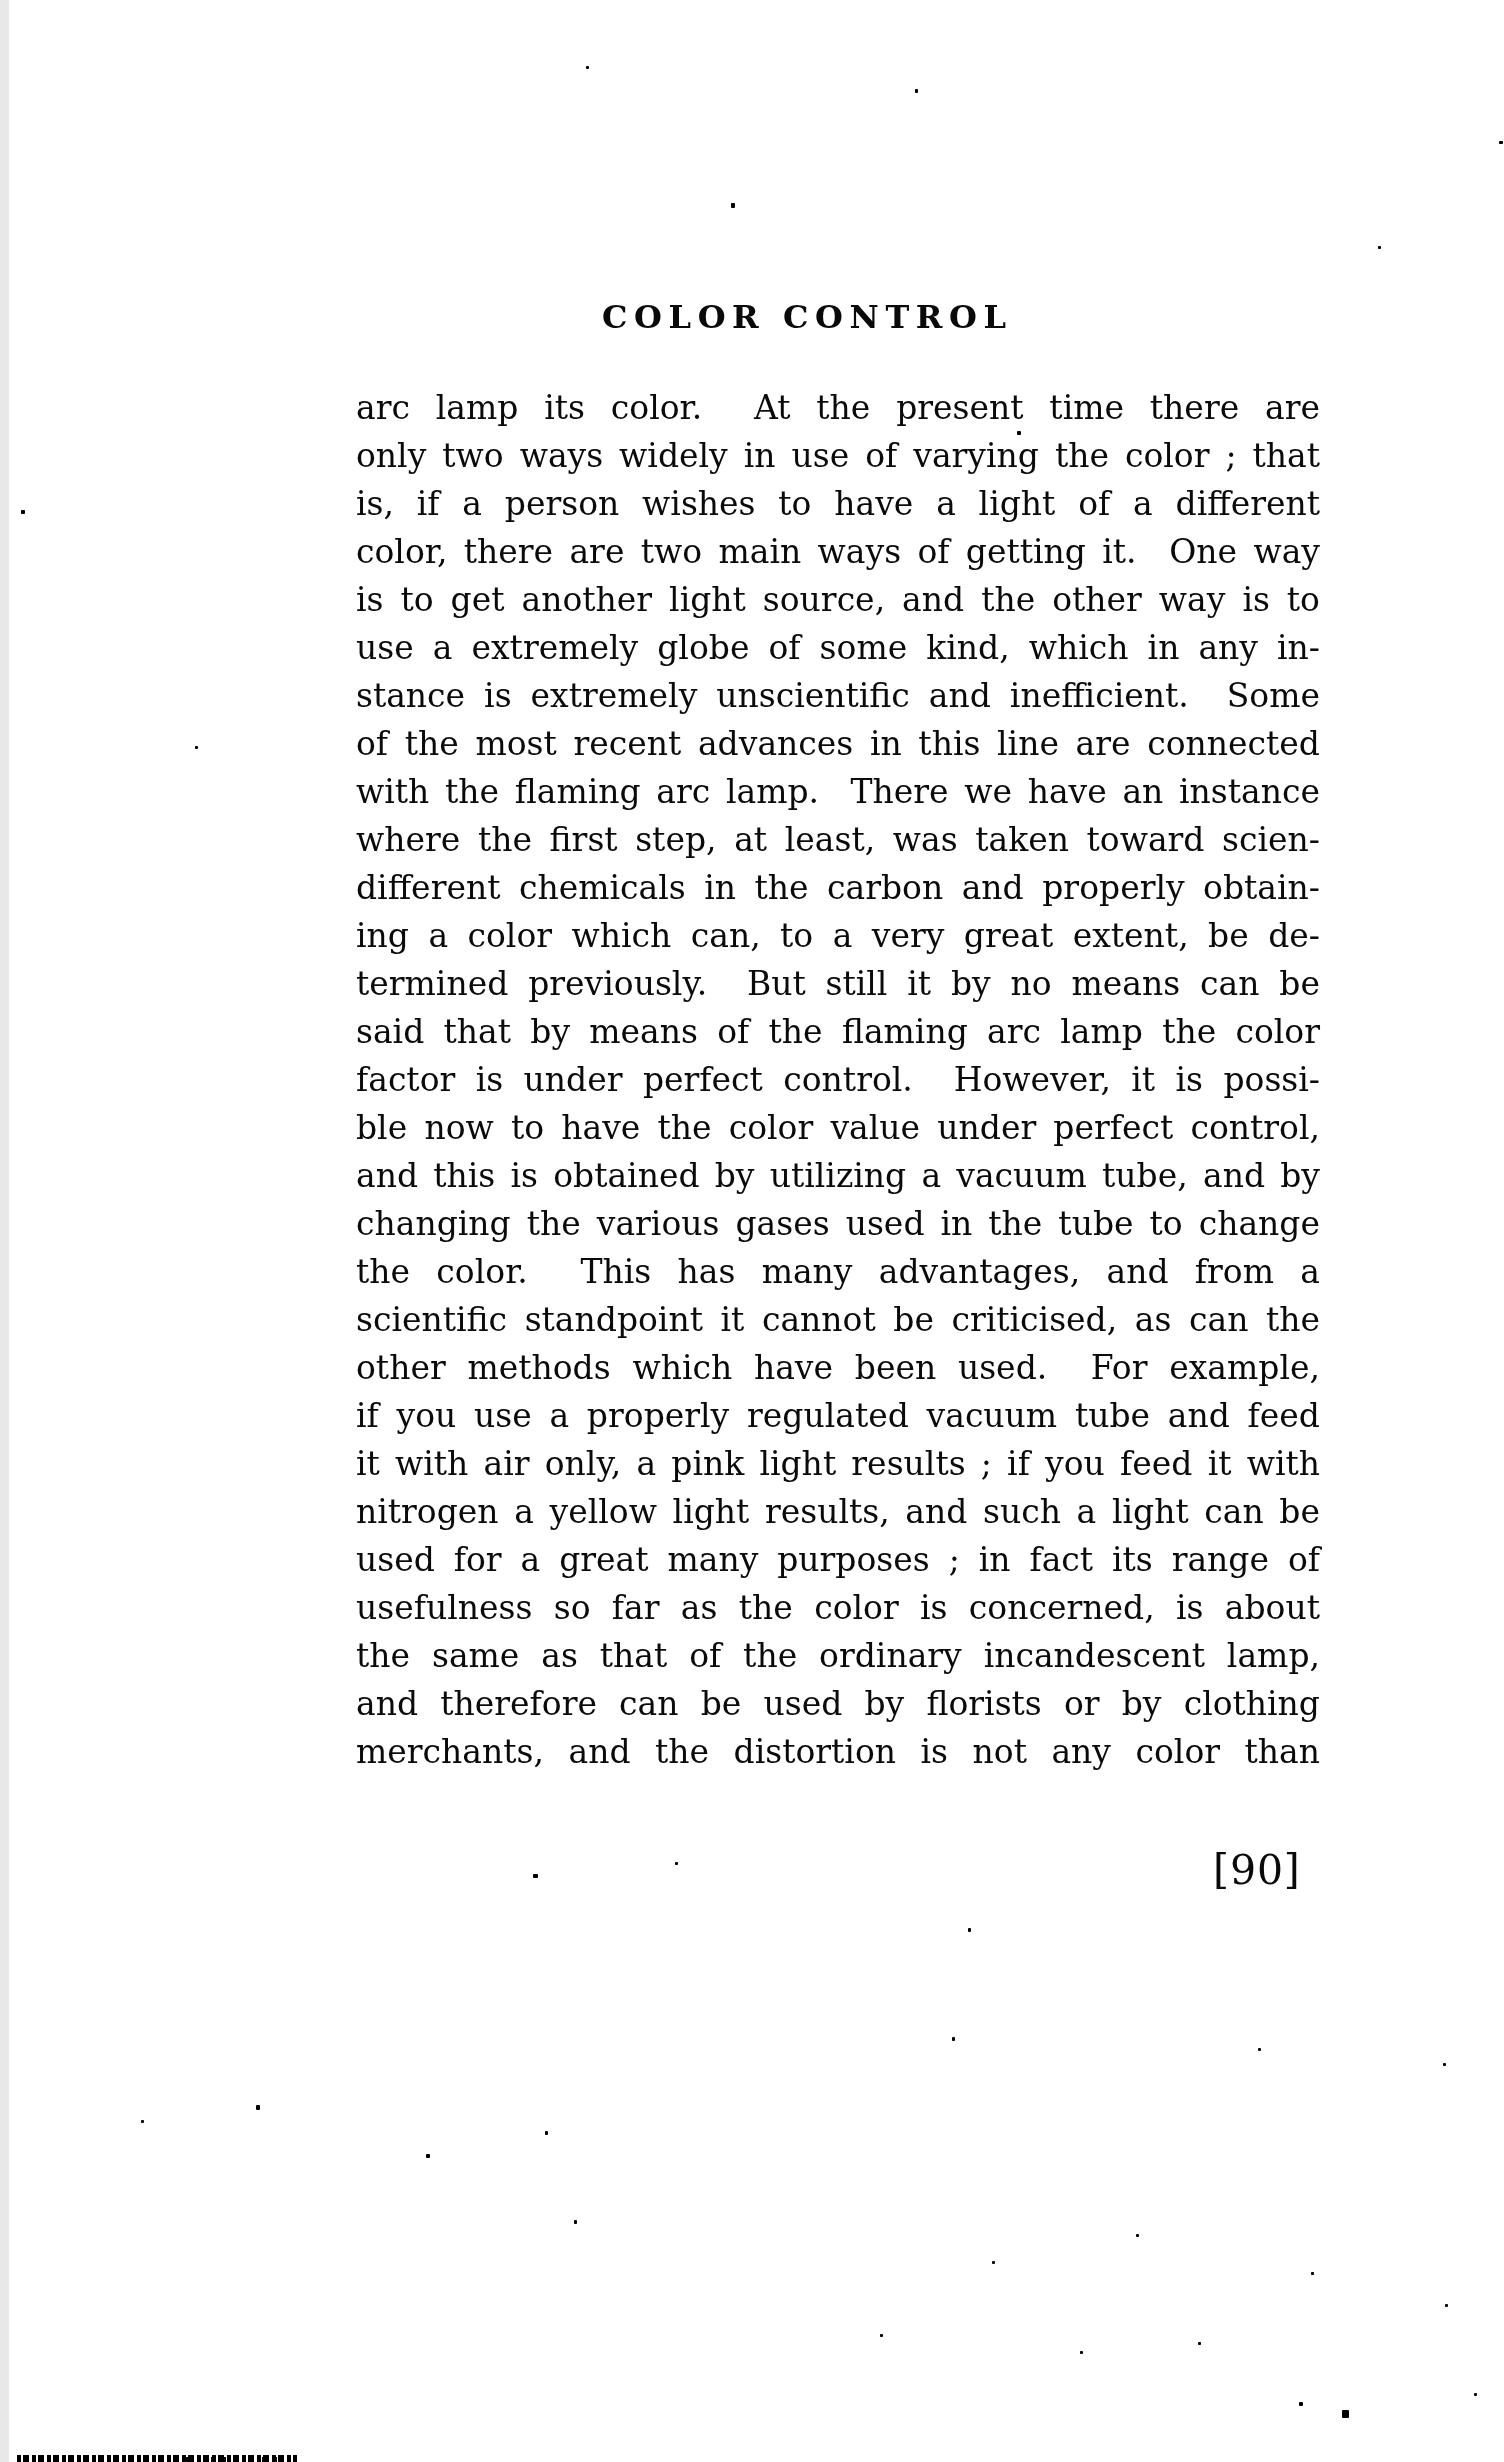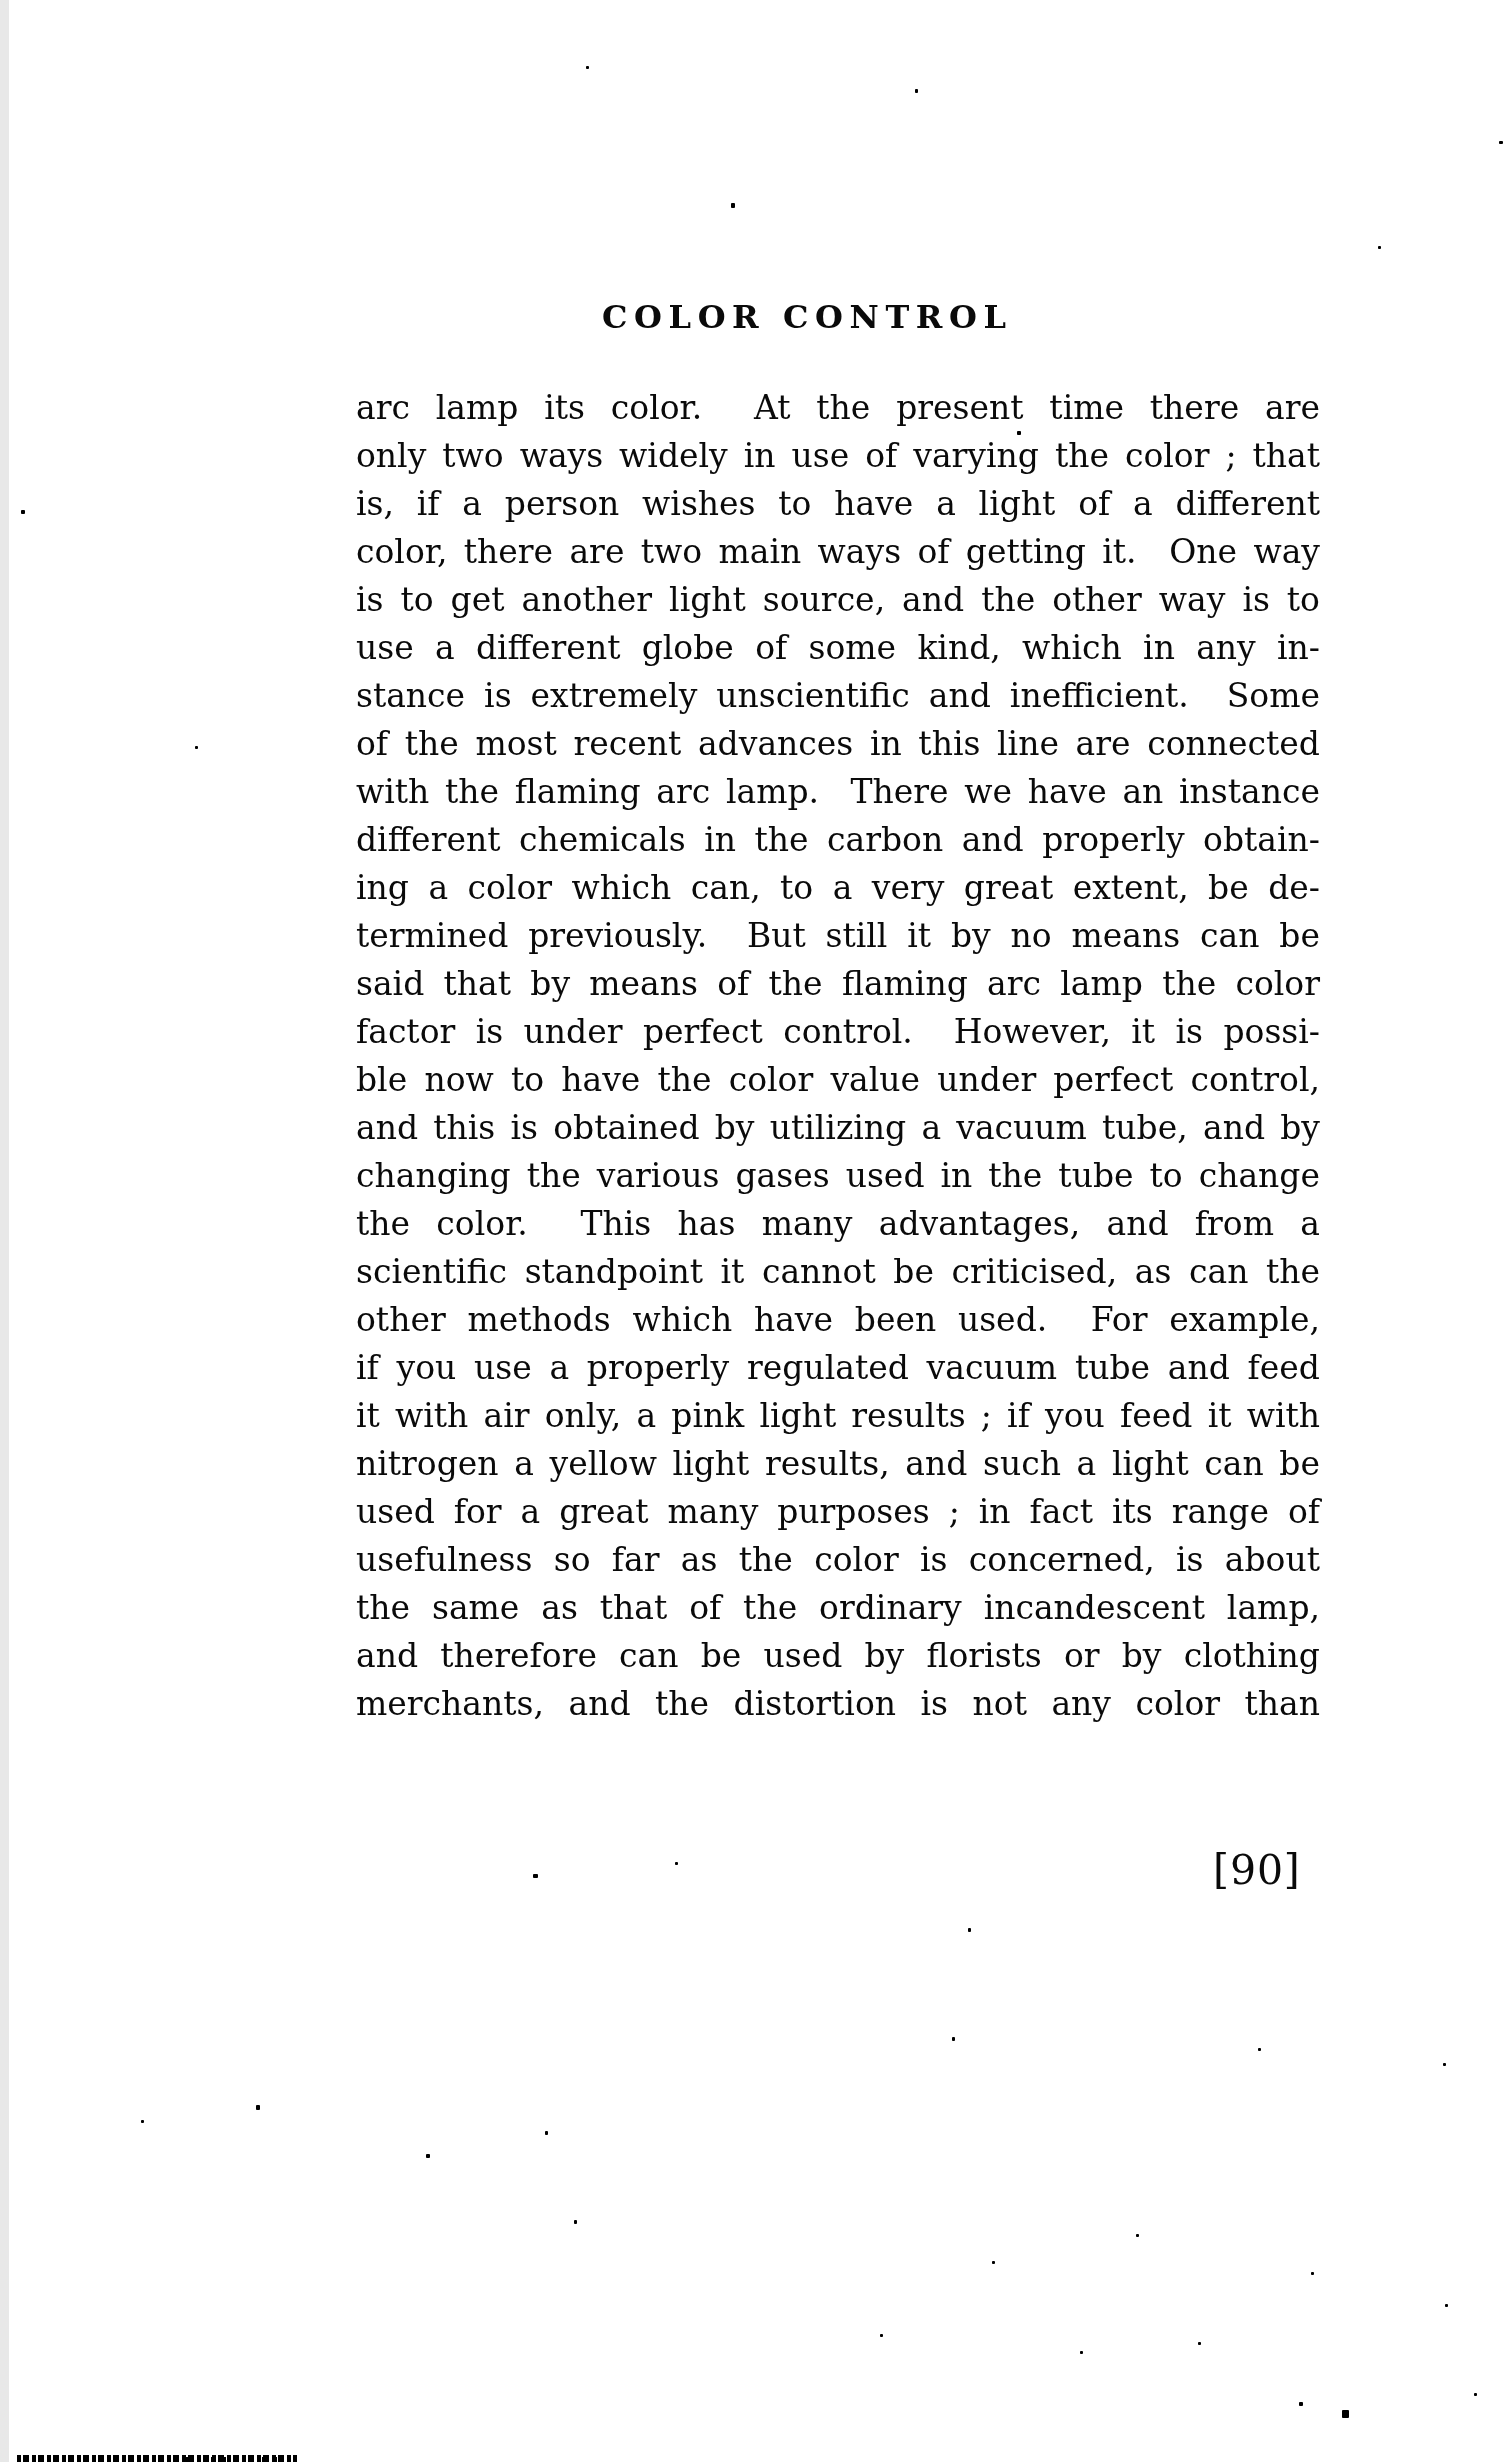--- a/index.html
+++ b/index.html
@@ -75,24 +75,25 @@
 <div class="page">
 
   <h1 class="title">COLOR CONTROL</h1>
 
   <div class="text-block">
     <div class="tl">arc lamp its color.&nbsp; At the present time there are</div>
     <div class="tl">only two ways widely in use of varying the color ; that</div>
     <div class="tl">is, if a person wishes to have a light of a different</div>
     <div class="tl">color, there are two main ways of getting it.&nbsp; One way</div>
     <div class="tl">is to get another light source, and the other way is to</div>
-    <div class="tl">use a different globe of some kind, which in any in-</div>
+    <div class="tl">use a extremely globe of some kind, which in any in-</div>
     <div class="tl">stance is extremely unscientific and inefficient.&nbsp; Some</div>
     <div class="tl">of the most recent advances in this line are connected</div>
     <div class="tl">with the flaming arc lamp.&nbsp; There we have an instance</div>
+    <div class="tl">where the first step, at least, was taken toward scien-</div>
     <div class="tl">different chemicals in the carbon and properly obtain-</div>
     <div class="tl">ing a color which can, to a very great extent, be de-</div>
     <div class="tl">termined previously.&nbsp; But still it by no means can be</div>
     <div class="tl">said that by means of the flaming arc lamp the color</div>
     <div class="tl">factor is under perfect control.&nbsp; However, it is possi-</div>
     <div class="tl">ble now to have the color value under perfect control,</div>
     <div class="tl">and this is obtained by utilizing a vacuum tube, and by</div>
     <div class="tl">changing the various gases used in the tube to change</div>
     <div class="tl">the color.&nbsp; This has many advantages, and from a</div>
     <div class="tl">scientific standpoint it cannot be criticised, as can the</div>

